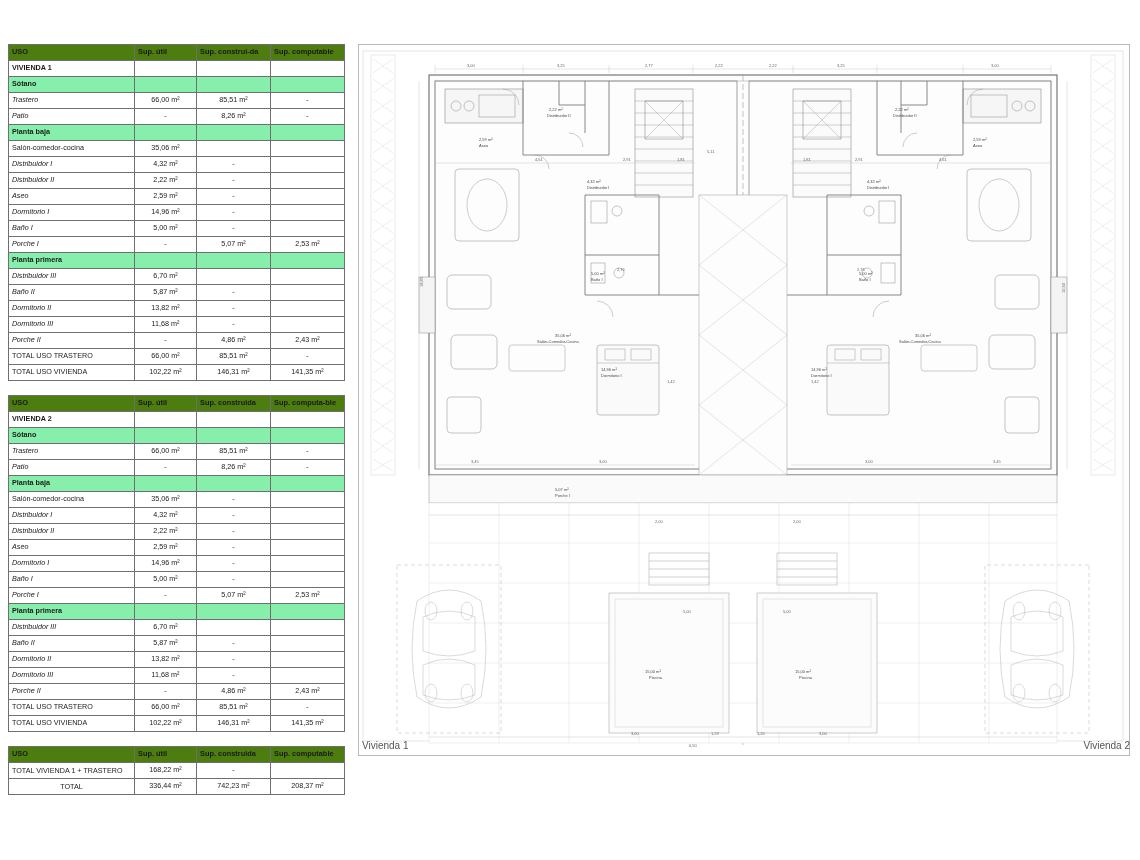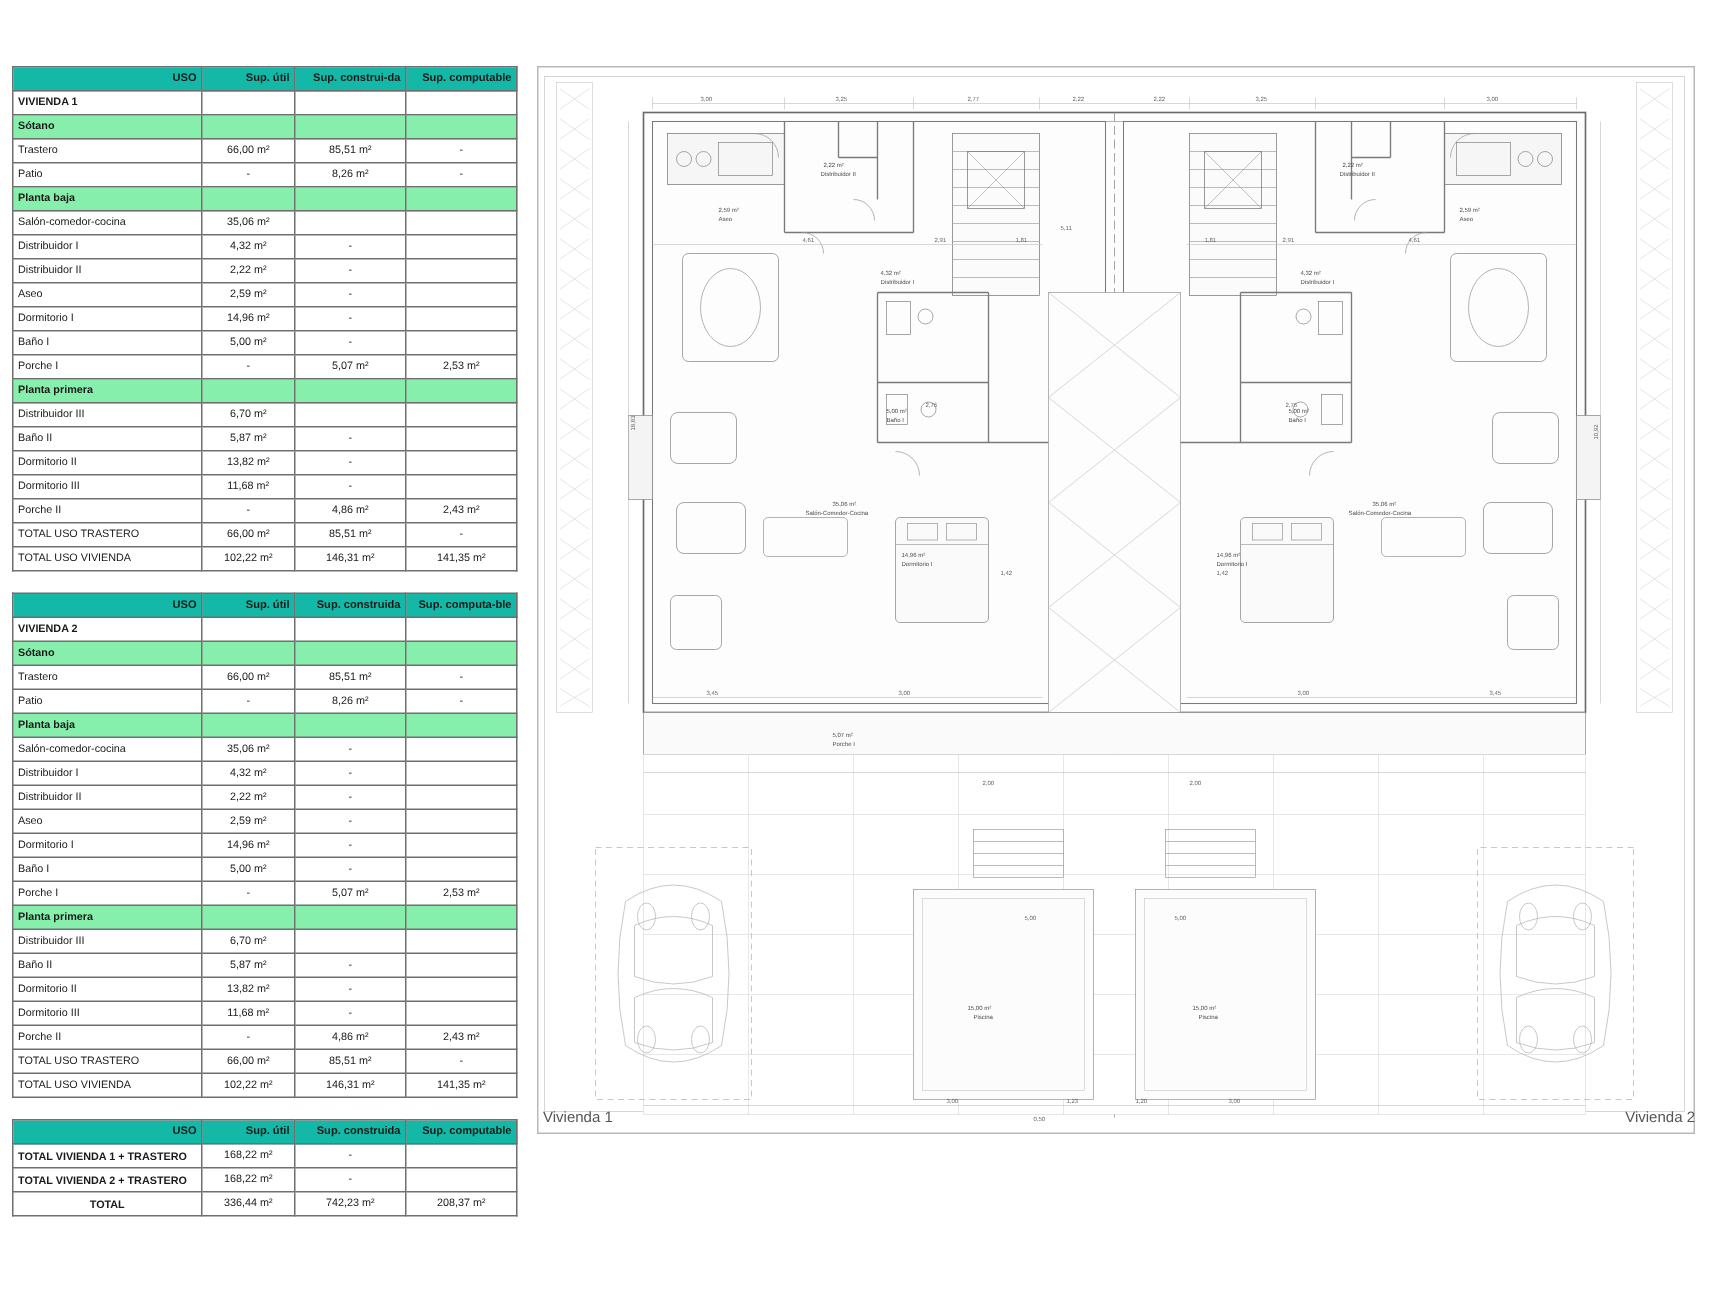--- a/index.html
+++ b/index.html
@@ -3,34 +3,34 @@
 <meta charset="utf-8">
 <style>
   html,body{margin:0;padding:0;background:#ffffff;}
   body{width:1140px;height:860px;font-family:"Liberation Sans",sans-serif;color:#111;overflow:hidden;position:relative;}
   .page{position:absolute;left:0;top:0;width:1140px;height:860px;}
 
   
   .tables{position:absolute;left:8px;top:44px;width:336px;}
   table.t{border-collapse:collapse;width:336px;table-layout:fixed;margin-bottom:14px;background:#fff;}
   table.t td,table.t th{border:1px solid #6f6f6f;font-size:7.2px;padding:2px 3px;height:11px;line-height:1.15;color:#1a1a1a;}
-  table.t th{background:#14b8a6;font-weight:bold;text-align:right;font-size:7.4px;}
+  table.t th{background:#4d7c0f;font-weight:bold;text-align:left;font-size:7.4px;}
   col.c1{width:126px}
   col.c2{width:62px}
   col.c3{width:74px}
   col.c4{width:74px}
   .sec{background:#86efac;font-weight:bold;font-size:7.4px;}
   .vivhead{background:#fff;font-weight:bold;font-size:7.6px;}
   .ctr{text-align:center}
-  .lbl{padding-left:10px;color:#2b2b2b;}
+  .lbl{padding-left:10px;color:#2b2b2b;font-style:italic;}
   .lbl0{padding-left:2px;color:#2b2b2b;}
   .tot{font-weight:normal;background:#fff;font-size:7.4px;}
   .totrow td{font-weight:normal}
   .t3 td{height:15px}
-  .t3 .lbl0{font-weight:bold;font-size:7.2px;line-height:1.25}
+  .t3 .lbl0{font-weight:normal;font-size:7.2px;line-height:1.25}
 
   
   .plan{position:absolute;left:358px;top:44px;width:770px;height:710px;background:#fff;border:1px solid #b9b9b9;overflow:hidden;}
   .plan svg{display:block}
   .capt{position:absolute;font-size:10px;color:#555;}
   .capt.l{left:362px;top:740px}
   .capt.r{right:10px;top:740px}
   .tiny{font-size:4px;fill:#4a4a4a;font-family:"Liberation Sans",sans-serif}
   .dim{font-size:4px;fill:#666;font-family:"Liberation Sans",sans-serif}
 </style>
@@ -330,26 +330,20 @@
         <tr>
           <th>USO</th>
           <th>Sup. útil</th>
           <th>Sup. construida</th>
           <th>Sup. computable</th>
         </tr>
       </thead>
       <tbody>
         <tr>
           <td class="lbl0">TOTAL VIVIENDA 1 + TRASTERO</td>
-          <td class="ctr tot">168,22 m²</td>
-          <td class="ctr">-</td>
-          <td class="ctr"></td>
-        </tr>
-        <tr>
-          <td class="lbl0">TOTAL VIVIENDA 2 + TRASTERO</td>
           <td class="ctr tot">168,22 m²</td>
           <td class="ctr">-</td>
           <td class="ctr"></td>
         </tr>
         <tr>
           <td class="lbl0 ctr">TOTAL</td>
           <td class="ctr tot">336,44 m²</td>
           <td class="ctr tot">742,23  m²</td>
           <td class="ctr tot">208,37  m²</td>
         </tr>

